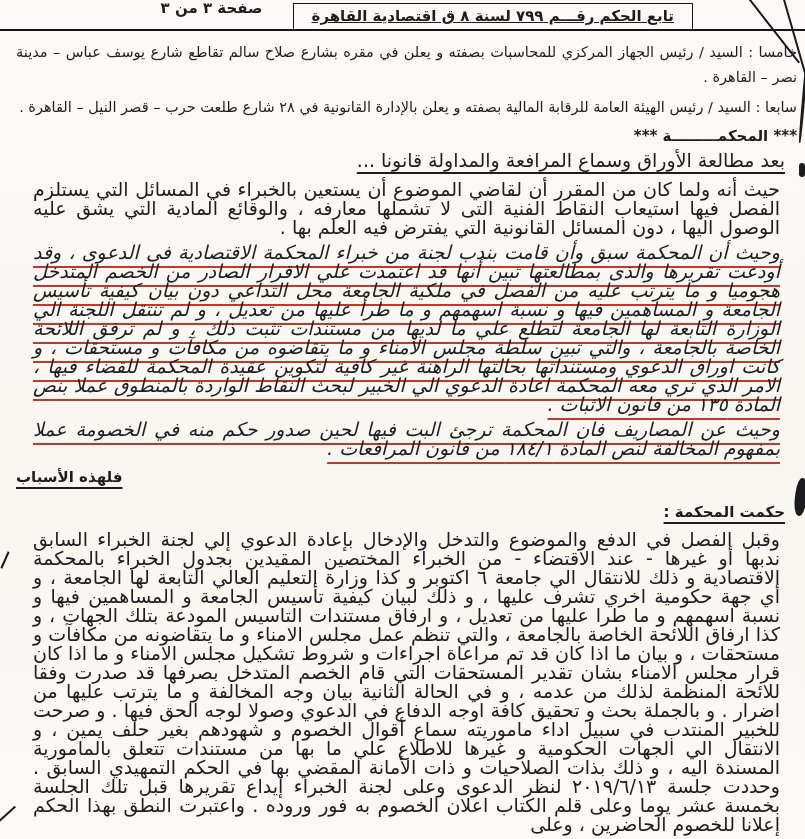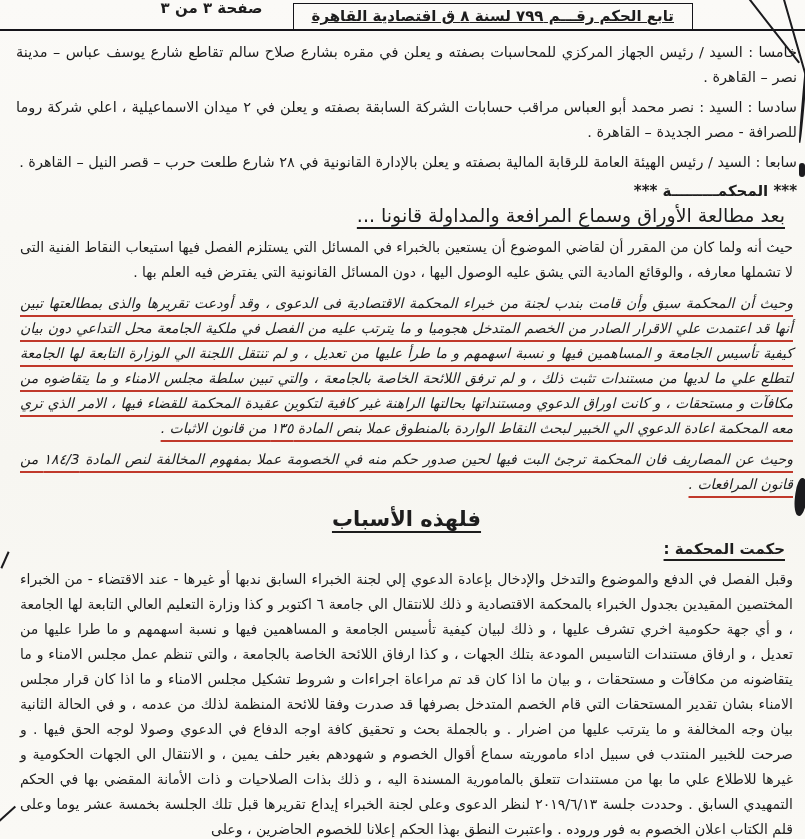--- a/index.html
+++ b/index.html
@@ -58,40 +58,40 @@
     margin: 4px 12px 9px;
     font-weight: normal;
     font-size: 19px;
     text-decoration: underline;
     text-decoration-thickness: 1.6px;
     text-underline-offset: 5px;
     text-decoration-skip-ink: none;
   }
 
   .body-para {
-    margin: 0 4px 6px;
-    font-size: 14px;
-    line-height: 25px;
+    margin: 0 17px 6px;
+    font-size: 19px;
+    line-height: 19px;
     text-align: justify;
   }
 
   .red-underline {
     text-decoration: underline;
     text-decoration-color: var(--red, #c0392b);
     text-decoration-thickness: 1.6px;
     text-underline-offset: 7px;
     text-decoration-skip-ink: none;
     font-style: italic;
   }
 
   .reasons-heading {
-    margin: 10px 0 9px;
-    text-align: center;
+    margin: 10px 0 17px;
+    text-align: left;
     font-weight: bold;
-    font-size: 21px;
+    font-size: 15px;
     text-decoration: underline;
     text-decoration-thickness: 1.6px;
     text-underline-offset: 5px;
     text-decoration-skip-ink: none;
   }
 
   .ruling-heading {
     margin: 4px 12px 9px;
     font-weight: bold;
     font-size: 15px;
@@ -130,33 +130,32 @@
     <div class="title-box">
       <span>تابع الحكم رقـــم ٧٩٩ لسنة ٨ ق اقتصادية القاهرة</span>
     </div>
     <div class="page-num">صفحة ٣ من ٣</div>
   </header>
 
   <div class="content">
 
     <section class="parties">
       <p>خامسا : السيد / رئيس الجهاز المركزي للمحاسبات بصفته و يعلن في مقره بشارع صلاح سالم تقاطع شارع يوسف عباس – مدينة نصر – القاهرة .</p>
-      <p>سادسا : السيد : نصر محمد أبو العباس مراقب حسابات الشركة السابقة بصفته و يعلن في ٢ ميدان الاسماعيلية ، اعلي شركة روما للصرافة - مصر الجديدة – القاهرة .</p>
       <p>سابعا : السيد / رئيس الهيئة العامة للرقابة المالية بصفته و يعلن بالإدارة القانونية في ٢٨ شارع طلعت حرب – قصر النيل – القاهرة .</p>
     </section>
 
     <p class="court-divider">*** المحكمـــــــــة ***</p>
 
     <p class="section-heading">بعد مطالعة الأوراق وسماع المرافعة والمداولة قانونا ...</p>
 
     <p class="body-para">حيث أنه ولما كان من المقرر أن لقاضي الموضوع أن يستعين بالخبراء في المسائل التي يستلزم الفصل فيها استيعاب النقاط الفنية التى لا تشملها معارفه ، والوقائع المادية التي يشق عليه الوصول اليها ، دون المسائل القانونية التي يفترض فيه العلم بها .</p>
 
     <p class="body-para red-underline">وحيث أن المحكمة سبق وأن قامت بندب لجنة من خبراء المحكمة الاقتصادية فى الدعوى ، وقد أودعت تقريرها والذى بمطالعتها تبين أنها قد اعتمدت علي الاقرار الصادر من الخصم المتدخل هجوميا و ما يترتب عليه من الفصل في ملكية الجامعة محل التداعي دون بيان كيفية تأسيس الجامعة و المساهمين فيها و نسبة اسهمهم و ما طرأ عليها من تعديل ، و لم تنتقل اللجنة الي الوزارة التابعة لها الجامعة لتطلع علي ما لديها من مستندات تثبت ذلك ، و لم ترفق اللائحة الخاصة بالجامعة ، والتي تبين سلطة مجلس الامناء و ما يتقاضوه من مكافآت و مستحقات ، و كانت اوراق الدعوي ومستنداتها بحالتها الراهنة غير كافية لتكوين عقيدة المحكمة للقضاء فيها ، الامر الذي تري معه المحكمة اعادة الدعوي الي الخبير لبحث النقاط الواردة بالمنطوق عملا بنص المادة ١٣٥ من قانون الاثبات .</p>
 
-    <p class="body-para red-underline">وحيث عن المصاريف فان المحكمة ترجئ البت فيها لحين صدور حكم منه في الخصومة عملا بمفهوم المخالفة لنص المادة ١٨٤/3 من قانون المرافعات .</p>
+    <p class="body-para red-underline">وحيث عن المصاريف فان المحكمة ترجئ البت فيها لحين صدور حكم منه في الخصومة عملا بمفهوم المخالفة لنص المادة ١٨٤/١ من قانون المرافعات .</p>
 
     <p class="reasons-heading">فلهذه الأسباب</p>
 
     <p class="ruling-heading">حكمت المحكمة :</p>
 
     <p class="body-para ruling-body">وقبل الفصل في الدفع والموضوع والتدخل والإدخال بإعادة الدعوي إلي لجنة الخبراء السابق ندبها أو غيرها - عند الاقتضاء - من الخبراء المختصين المقيدين بجدول الخبراء بالمحكمة الاقتصادية و ذلك للانتقال الي جامعة ٦ اكتوبر و كذا وزارة التعليم العالي التابعة لها الجامعة ، و أي جهة حكومية اخري تشرف عليها ، و ذلك لبيان كيفية تأسيس الجامعة و المساهمين فيها و نسبة اسهمهم و ما طرا عليها من تعديل ، و ارفاق مستندات التاسيس المودعة بتلك الجهات ، و كذا ارفاق اللائحة الخاصة بالجامعة ، والتي تنظم عمل مجلس الامناء و ما يتقاضونه من مكافآت و مستحقات ، و بيان ما اذا كان قد تم مراعاة اجراءات و شروط تشكيل مجلس الامناء و ما اذا كان قرار مجلس الامناء بشان تقدير المستحقات التي قام الخصم المتدخل بصرفها قد صدرت وفقا للائحة المنظمة لذلك من عدمه ، و في الحالة الثانية بيان وجه المخالفة و ما يترتب عليها من اضرار . و بالجملة بحث و تحقيق كافة اوجه الدفاع في الدعوي وصولا لوجه الحق فيها . و صرحت للخبير المنتدب في سبيل اداء ماموريته سماع أقوال الخصوم و شهودهم بغير حلف يمين ، و الانتقال الي الجهات الحكومية و غيرها للاطلاع علي ما بها من مستندات تتعلق بالمامورية المسندة اليه ، و ذلك بذات الصلاحيات و ذات الأمانة المقضي بها في الحكم التمهيدي السابق . وحددت جلسة ٢٠١٩/٦/١٣ لنظر الدعوى وعلى لجنة الخبراء إيداع تقريرها قبل تلك الجلسة بخمسة عشر يوما وعلى قلم الكتاب اعلان الخصوم به فور وروده . واعتبرت النطق بهذا الحكم إعلانا للخصوم الحاضرين ، وعلى</p>
 
   </div>
 </div>
 

